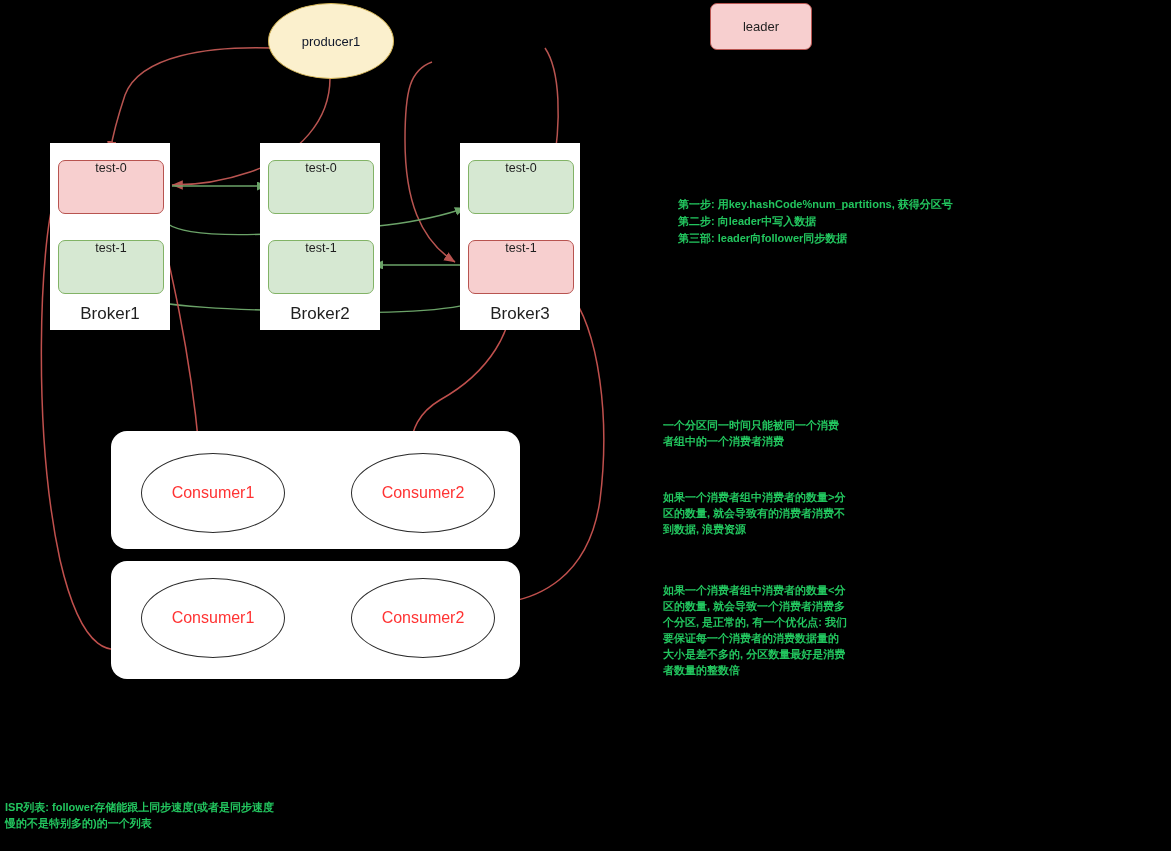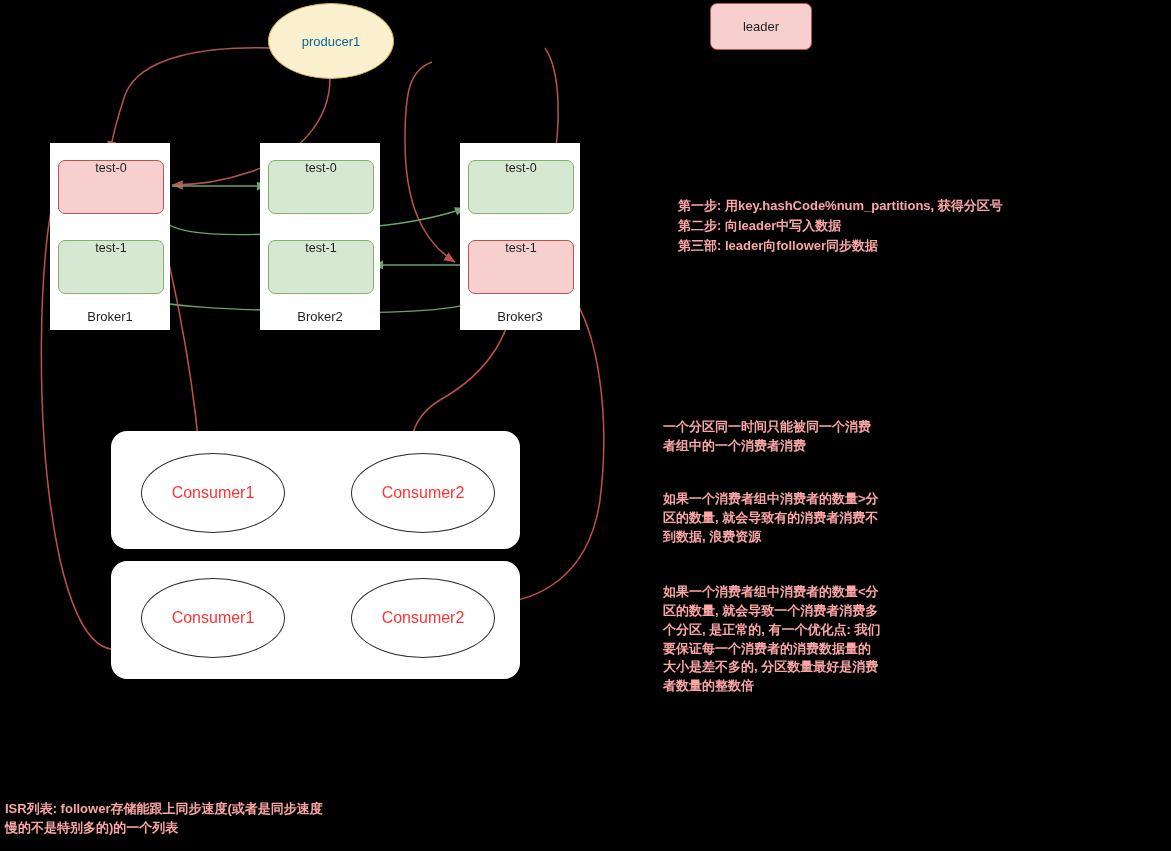--- a/index.html
+++ b/index.html
@@ -7,57 +7,57 @@
     width:1171px;height:851px;position:relative;overflow:hidden;
     font-family:"Liberation Sans","DejaVu Sans",sans-serif;
   }
   #canvas{position:absolute;inset:0;width:1171px;height:851px;}
   svg.edges{position:absolute;left:0;top:0;width:1171px;height:851px;pointer-events:none;}
 
   .producer{
     position:absolute;border-radius:50%;
     background:#fbf0cd;border:1.3px solid #d6b656;
     display:flex;align-items:center;justify-content:center;
-    color:#0369a1;font-size:13px;
+    color:#0f172a;font-size:13px;
   }
 
   .legend-box{
     position:absolute;border-radius:7px;
     display:flex;align-items:center;justify-content:center;
     font-size:13px;color:#1f1f1f;
   }
   .leader-style{background:#f7cfcf;border:1.3px solid #b85450;}
   .follower-style{background:#d6e8d2;border:1.3px solid #82b366;}
 
   .broker{
     position:absolute;background:#ffffff;border:0;
   }
   .broker-label{
     position:absolute;left:0;right:0;bottom:6px;text-align:center;
-    font-size:13px;color:#1f1f1f;
+    font-size:17px;color:#1f1f1f;
   }
   .partition{
     position:absolute;border-radius:7px;
     display:flex;align-items:flex-start;justify-content:center;
     font-size:12.5px;color:#1f1f1f;
   }
 
   .cgroup{
     position:absolute;background:#ffffff;border-radius:16px;
   }
   .consumer{
     position:absolute;border-radius:50%;
     border:1.4px solid #2b2b2b;background:transparent;
     display:flex;align-items:center;justify-content:center;
     color:#ff3333;font-size:16px;
   }
 
   .note{
-    position:absolute;color:#fca5a5;white-space:pre-line;
-    font-size:13px;line-height:1.45;font-weight:700;
+    position:absolute;color:#22c55e;white-space:pre-line;
+    font-size:11px;line-height:1.45;font-weight:700;
   }
   .note.step{line-height:1.55;}
   .note b{font-weight:900;}
 </style>
 </head>
 <body>
 
 <div id="canvas">
 
   <svg class="edges" viewBox="0 0 1171 851">

